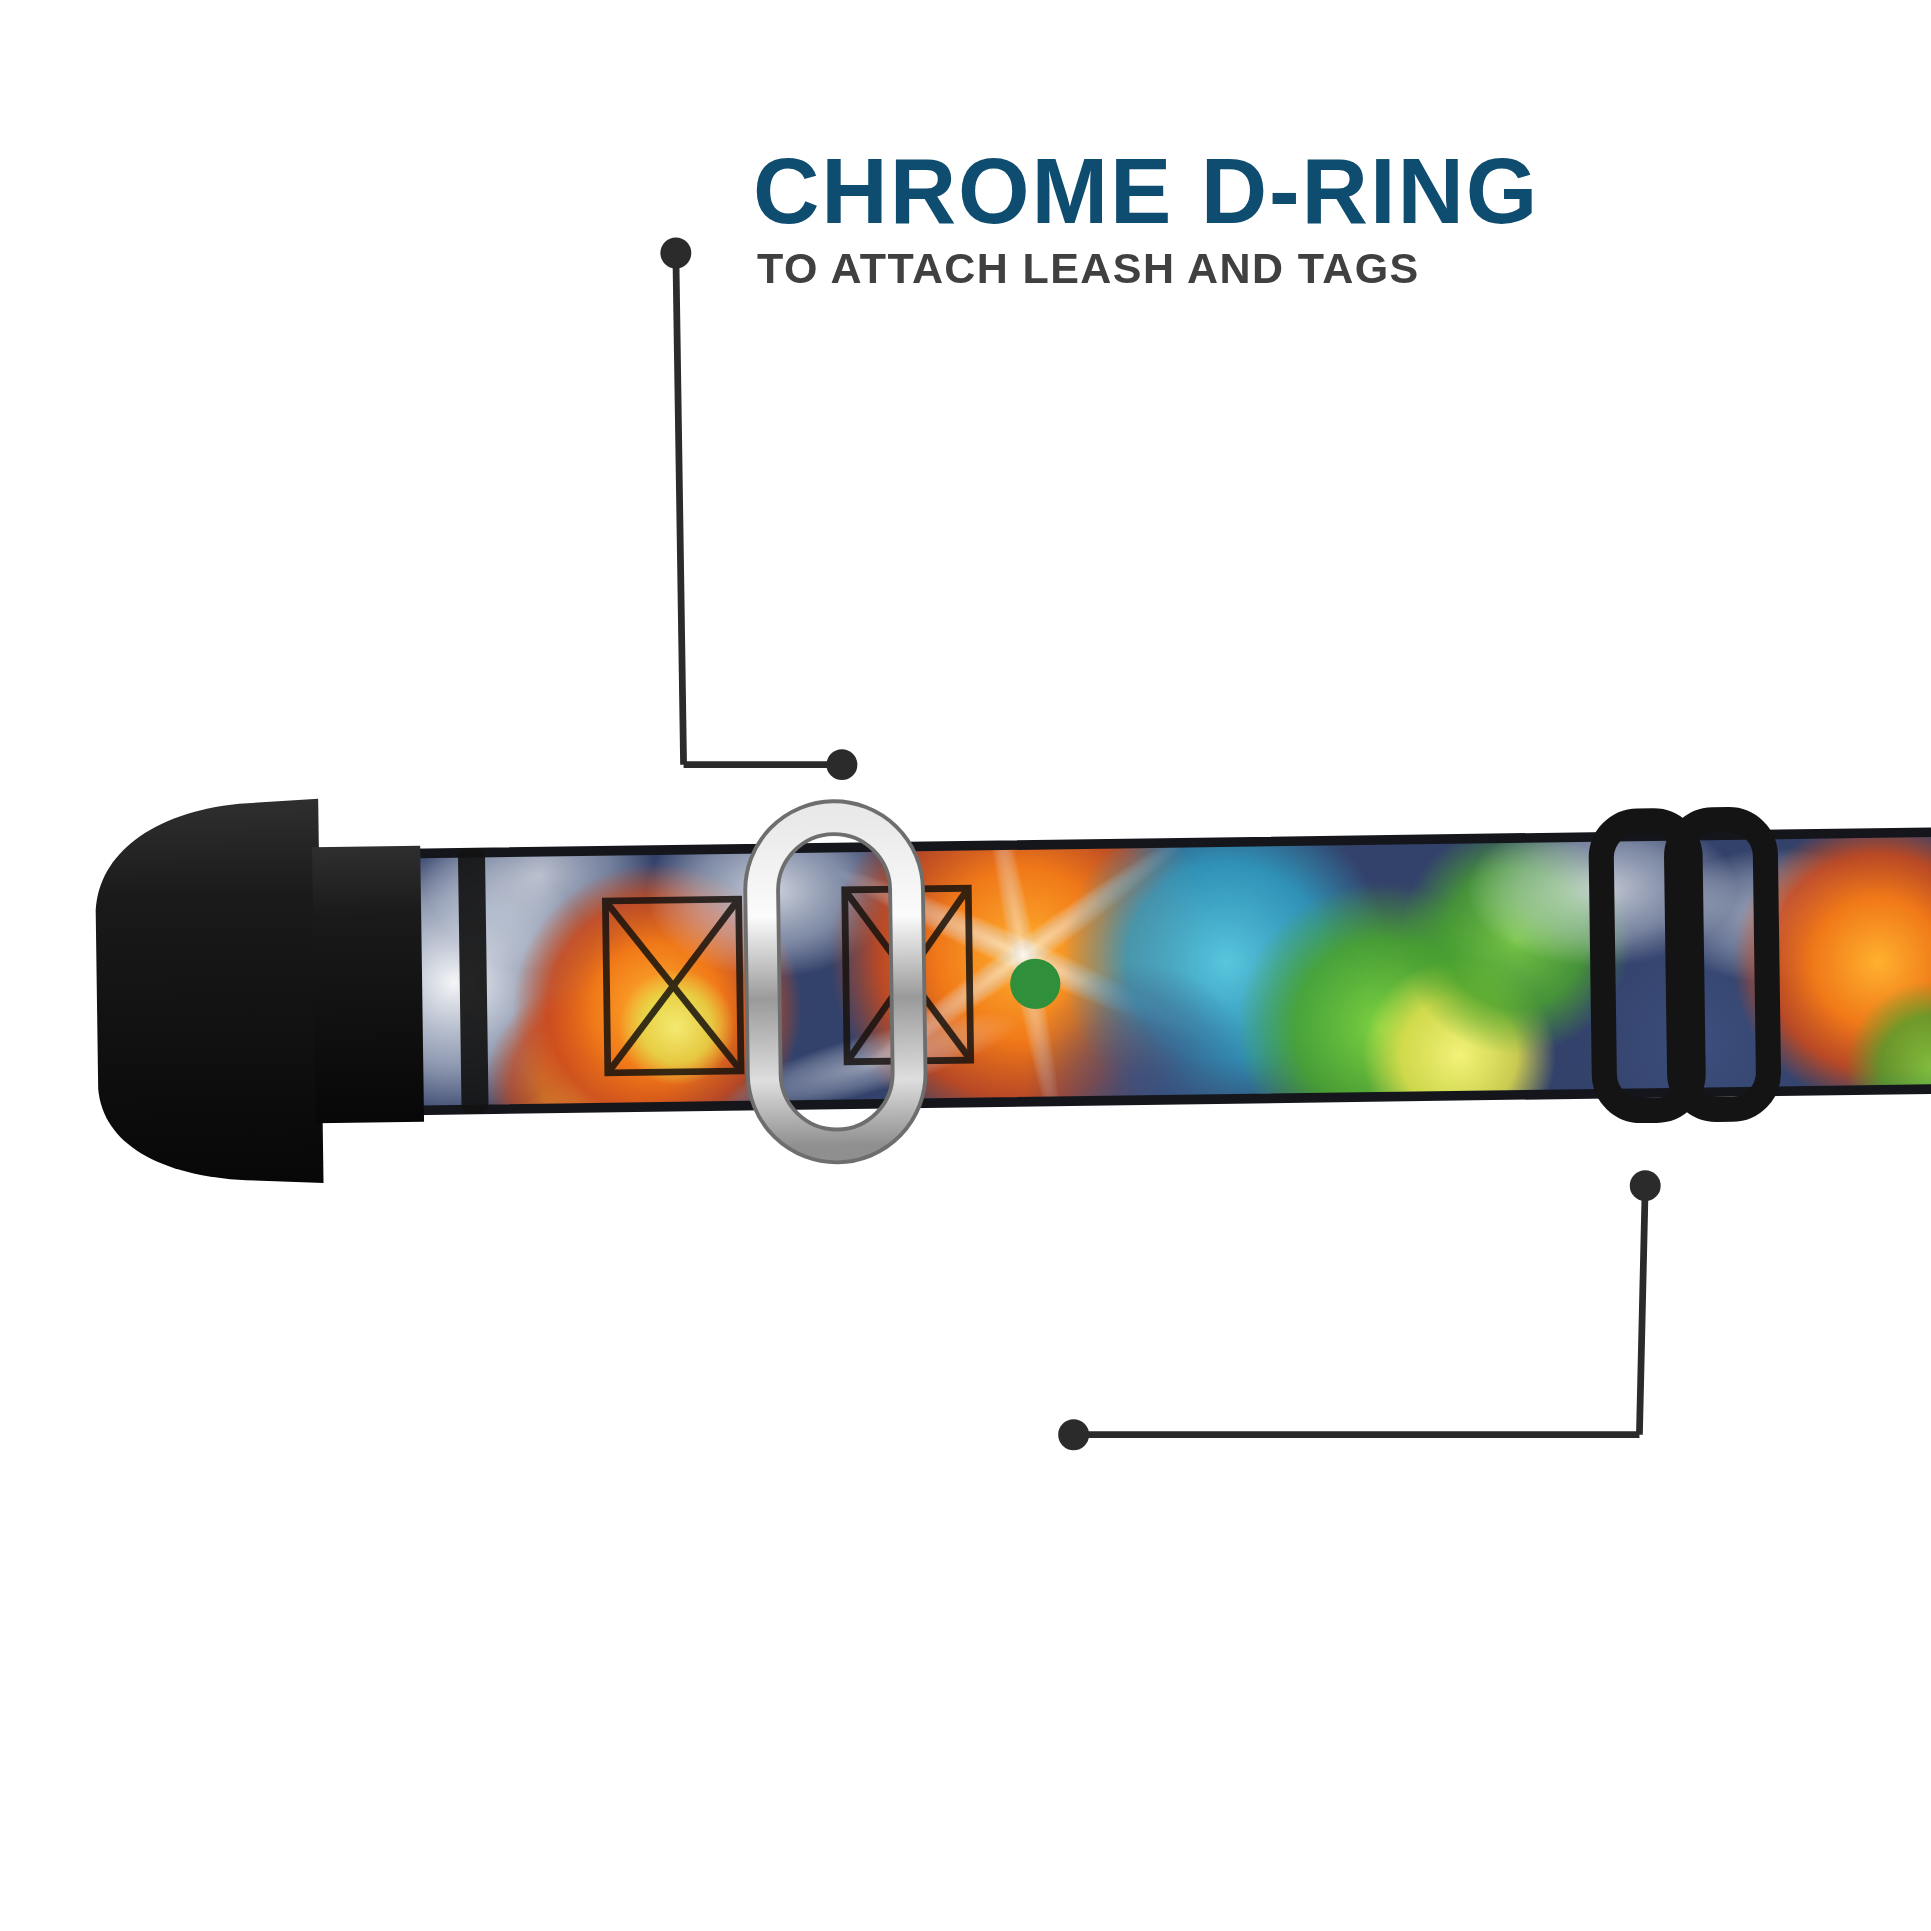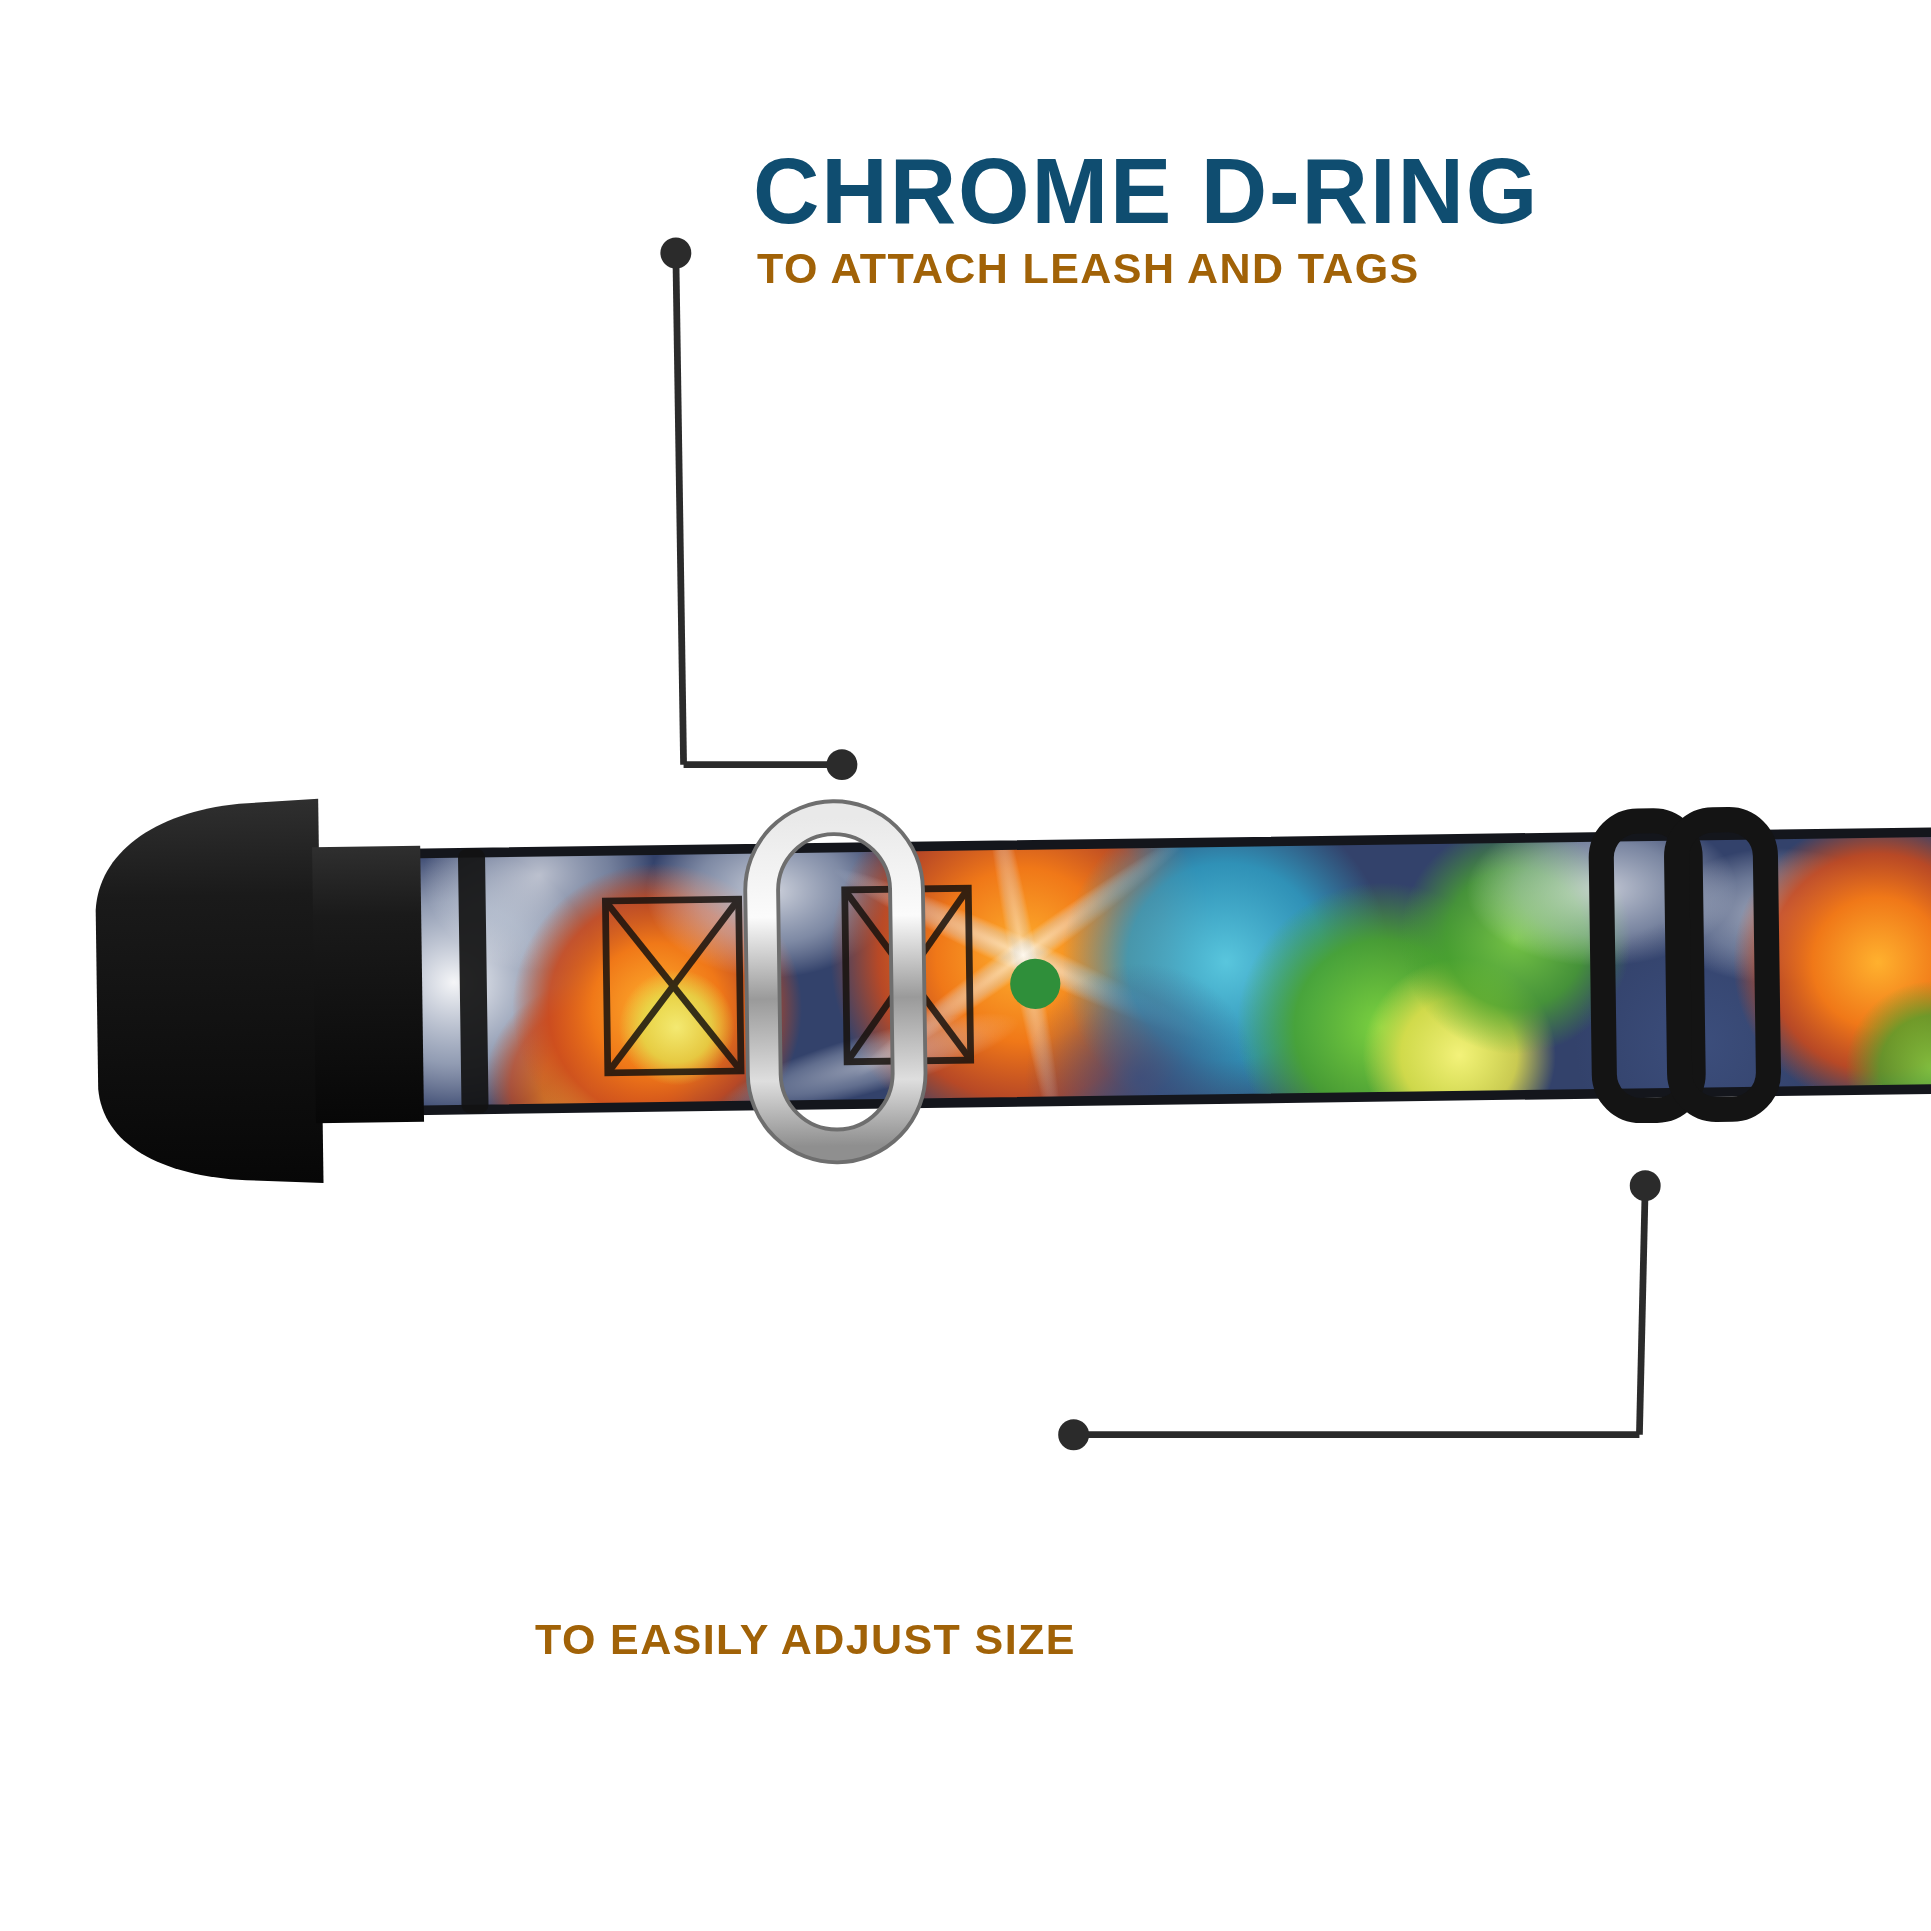--- a/index.html
+++ b/index.html
@@ -5,21 +5,21 @@
   html,body{margin:0;padding:0;background:#ffffff;}
   .stage{
     position:relative;width:1931px;height:1931px;background:#ffffff;overflow:hidden;
     font-family:"Liberation Sans",sans-serif;
   }
   .callout-title{
     position:absolute;font-weight:bold;color:#0f4d70;white-space:nowrap;
     font-size:92px;letter-spacing:1.9px;line-height:1;
   }
   .callout-sub{
-    position:absolute;font-weight:bold;color:#a16207;white-space:nowrap;
+    position:absolute;font-weight:bold;color:#404040;white-space:nowrap;
     font-size:43px;letter-spacing:1.4px;line-height:1;
   }
   #top-title{left:753px;top:145px;}
   #top-sub{left:757px;top:247px;}
   #bottom-title{left:529px;top:1498px;}
   #bottom-sub{left:535px;top:1618px;}
   svg.layer{position:absolute;left:0;top:0;}
 </style>
 </head>
 <body>
@@ -139,15 +139,14 @@
     <g fill="#2b2b2b">
       <circle cx="700" cy="262" r="16"></circle>
       <circle cx="872" cy="792" r="16"></circle>
       <circle cx="1704" cy="1228" r="16"></circle>
       <circle cx="1112" cy="1486" r="16"></circle>
     </g>
   </svg>
 
   <div id="top-title" class="callout-title">CHROME D-RING</div>
   <div id="top-sub" class="callout-sub">TO ATTACH LEASH AND TAGS</div>
-  <div id="bottom-sub" class="callout-sub">TO EASILY ADJUST SIZE</div>
 </div>
 
 
 </body></html>

